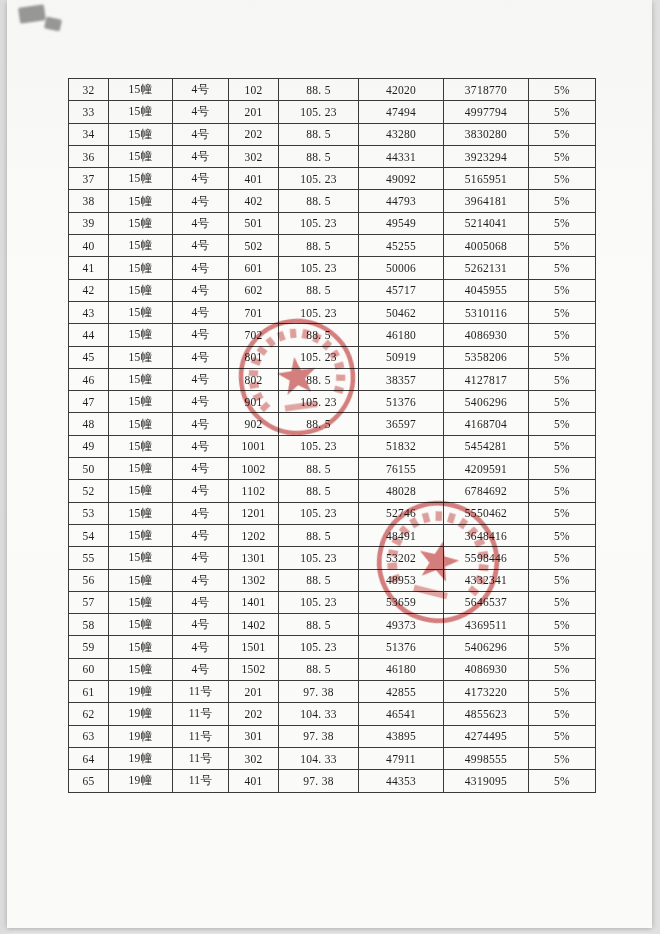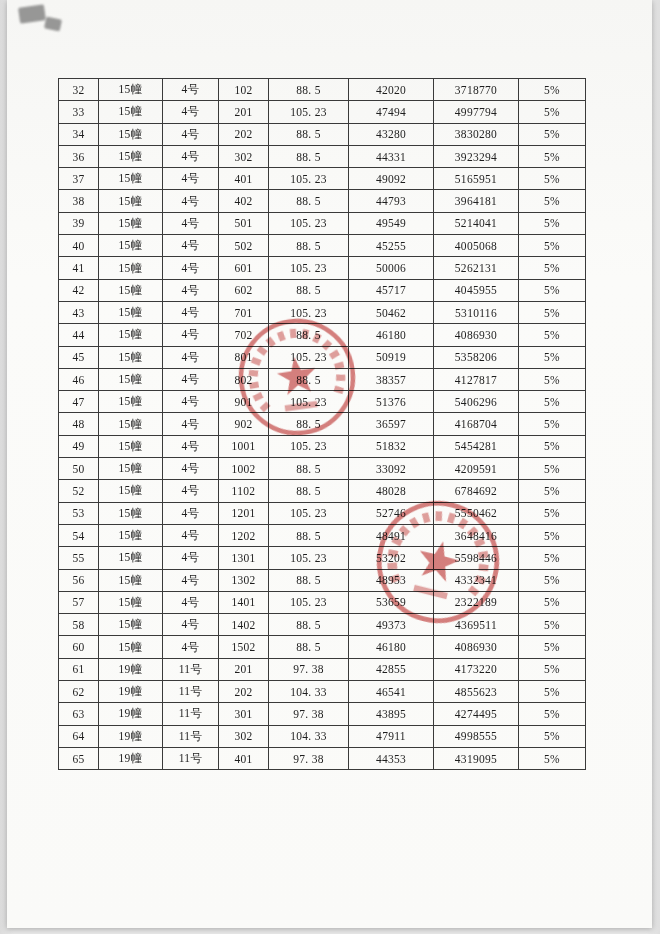--- a/index.html
+++ b/index.html
@@ -10,21 +10,21 @@
   }
   .scan-bg{position:absolute;inset:0;background:linear-gradient(90deg,#dcdcdc 0,#e9e9e9 14px,#e9e9e9 646px,#dfdfdf 660px);}
   .paper{
     position:absolute;left:7px;top:0;width:645px;height:928px;
     background:linear-gradient(180deg,#f6f6f4 0%,#fbfbf9 30%,#fafaf8 100%);
     box-shadow:0 1px 6px rgba(0,0,0,.28);
   }
   .artifact{position:absolute;background:#4a4a4a;opacity:.55;filter:blur(1px);border-radius:2px;}
   .artifact.a1{left:12px;top:6px;width:26px;height:16px;transform:rotate(-8deg);}
   .artifact.a2{left:38px;top:18px;width:16px;height:12px;transform:rotate(12deg);}
-  .table-wrap{position:absolute;left:58px;top:78px;width:454px;}
+  .table-wrap{position:absolute;left:68px;top:78px;width:454px;}
   table.price-table{border-collapse:collapse;width:100%;table-layout:fixed;border:1.5px solid #2e2e2e;}
   table.price-table td{
     border:1px solid #3a3a3a;
     height:21.3px;padding:0 2px;
     text-align:center;vertical-align:middle;
     font-size:11.5px;color:#1e1e1e;letter-spacing:.3px;
     white-space:nowrap;overflow:hidden;
   }
   .stamp{
     position:absolute;color:#c9504e;
@@ -227,21 +227,21 @@
           <td>51832</td>
           <td>5454281</td>
           <td>5%</td>
         </tr>
         <tr>
           <td>50</td>
           <td>15幢</td>
           <td>4号</td>
           <td>1002</td>
           <td>88. 5</td>
-          <td>33092</td>
+          <td>76155</td>
           <td>4209591</td>
           <td>5%</td>
         </tr>
         <tr>
           <td>52</td>
           <td>15幢</td>
           <td>4号</td>
           <td>1102</td>
           <td>88. 5</td>
           <td>48028</td>
@@ -288,31 +288,41 @@
           <td>4332341</td>
           <td>5%</td>
         </tr>
         <tr>
           <td>57</td>
           <td>15幢</td>
           <td>4号</td>
           <td>1401</td>
           <td>105. 23</td>
           <td>53659</td>
-          <td>2322189</td>
+          <td>5646537</td>
           <td>5%</td>
         </tr>
         <tr>
           <td>58</td>
           <td>15幢</td>
           <td>4号</td>
           <td>1402</td>
           <td>88. 5</td>
           <td>49373</td>
           <td>4369511</td>
+          <td>5%</td>
+        </tr>
+        <tr>
+          <td>59</td>
+          <td>15幢</td>
+          <td>4号</td>
+          <td>1501</td>
+          <td>105. 23</td>
+          <td>51376</td>
+          <td>5406296</td>
           <td>5%</td>
         </tr>
         <tr>
           <td>60</td>
           <td>15幢</td>
           <td>4号</td>
           <td>1502</td>
           <td>88. 5</td>
           <td>46180</td>
           <td>4086930</td>

